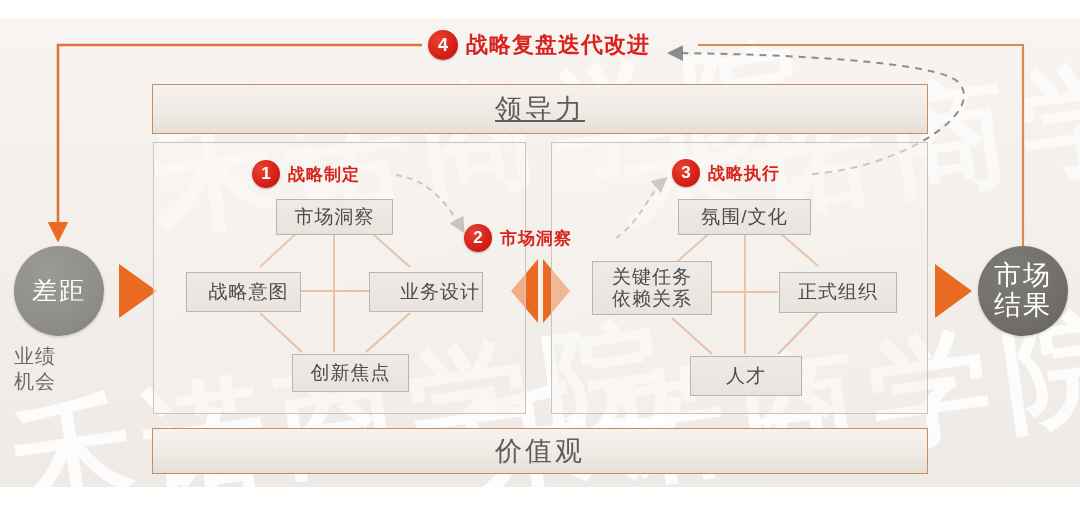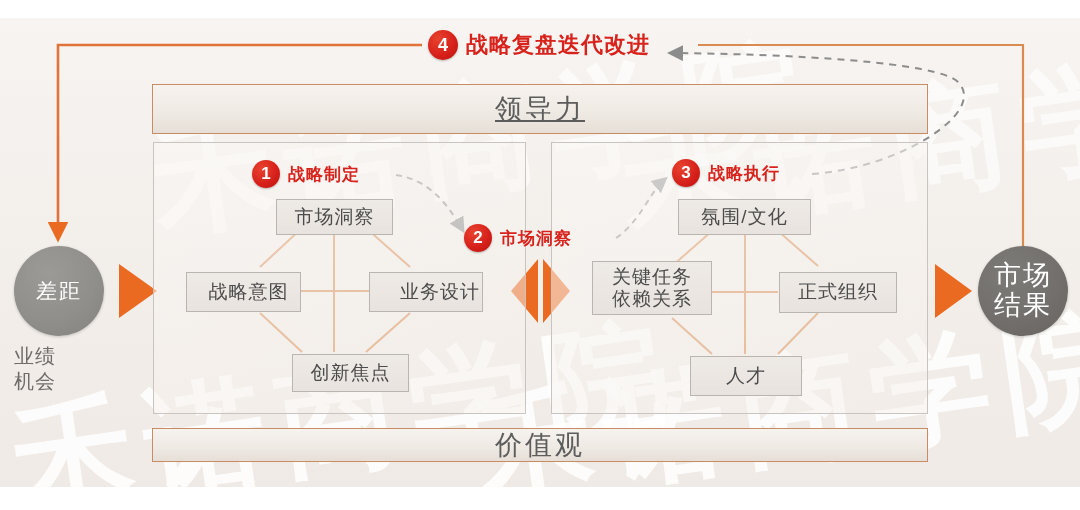--- a/index.html
+++ b/index.html
@@ -52,21 +52,21 @@
     position: absolute;
     box-sizing: border-box;
     border: 1.4px solid #c98b63;
     background: linear-gradient(180deg,#f6f2ee 0%,#efeae4 55%,#e6dfd8 100%);
     display: flex; align-items: center; justify-content: center;
     color: #5d5d5d;
     font-size: 27px;
     letter-spacing: 3px;
   }
   #bar-leadership { left: 152px; top: 84px;  width: 776px; height: 50px; text-decoration: underline; }
-  #bar-values     { left: 152px; top: 428px; width: 776px; height: 34px; }
+  #bar-values     { left: 152px; top: 428px; width: 776px; height: 46px; }
 
   
   .panel {
     position: absolute;
     box-sizing: border-box;
     border: 1.3px solid #c9c4bf;
     background: linear-gradient(160deg,rgba(250,247,244,.62) 0%,rgba(243,238,233,.45) 100%);
   }
   #panel-left  { left: 153px; top: 142px; width: 373px; height: 272px; }
   #panel-right { left: 551px; top: 142px; width: 377px; height: 272px; }
@@ -111,21 +111,21 @@
   #step-4 .num { width: 30px; height: 30px; font-size: 18px; }
   #step-4 .txt { font-size: 22px; }
 
   
   .circle {
     position: absolute;
     border-radius: 50%;
     display: flex; flex-direction: column;
     align-items: center; justify-content: center;
     color: #ffffff;
-    font-size: 21px;
+    font-size: 25px;
     line-height: 1.1;
     letter-spacing: 2px;
     z-index: 5;
     box-shadow: 0 1px 3px rgba(0,0,0,.18);
   }
   #circle-gap {
     left: 14px; top: 246px; width: 90px; height: 90px;
     background: radial-gradient(circle at 38% 30%, #9b9a97 0%, #918f8c 55%, #84827f 100%);
   }
   #circle-result {

